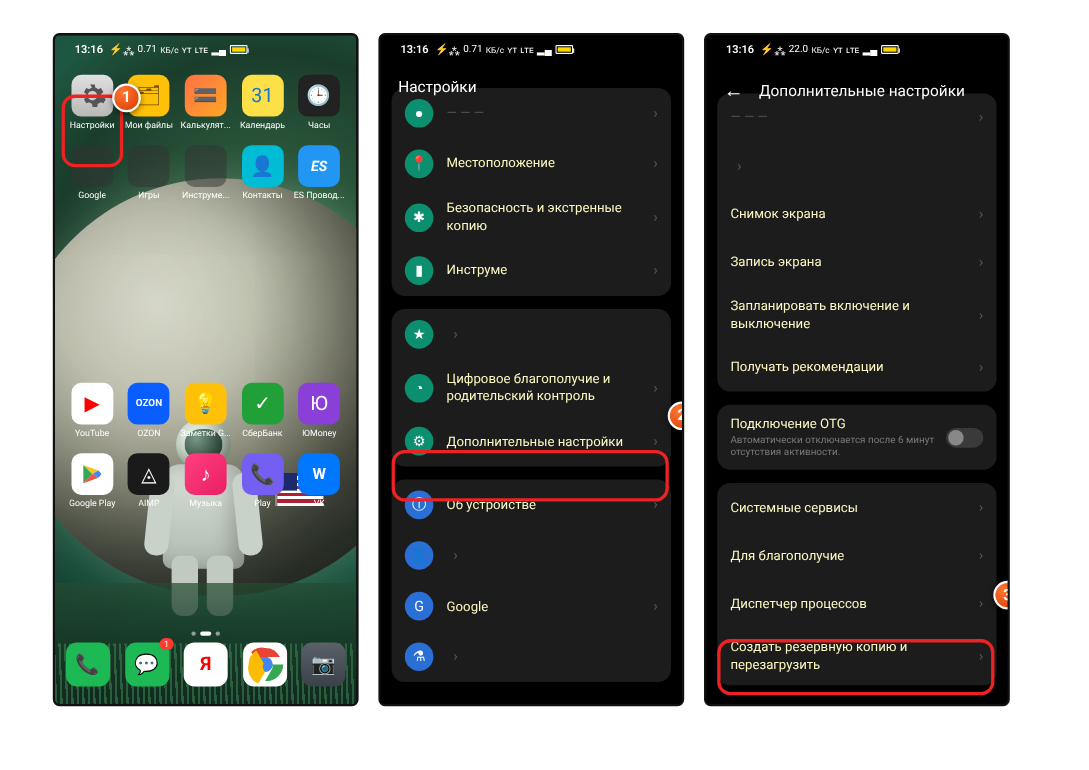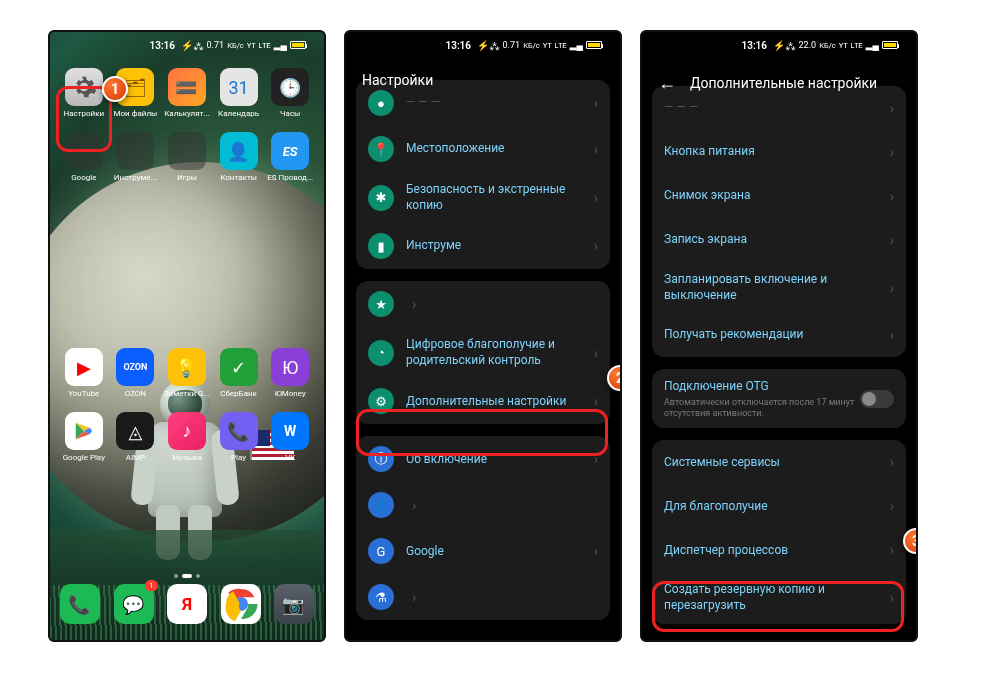--- a/index.html
+++ b/index.html
@@ -1,19 +1,19 @@
 <!DOCTYPE html>
 <html><head>
 <meta charset="utf-8">
 <style>
   * { box-sizing: border-box; margin: 0; padding: 0; }
   body { background: #fff; font-family: -apple-system, Roboto, Arial, sans-serif; width: 990px; height: 700px; position: relative; }
   .phones { display: flex; gap: 18px; padding: 30px 48px; }
   .phone { width: 278px; height: 612px; background: #000; border: 2px solid #111; border-radius: 6px; overflow: hidden; position: relative; color: #fff; font-size: 12px; }
-  .statusbar { display: flex; justify-content: flex-end; align-items: center; height: 26px; padding: 0 18px; font-size: 10px; color: #fff; position: relative; z-index: 10; }
+  .statusbar { display: flex; justify-content: flex-start; align-items: center; height: 26px; padding: 0 18px; font-size: 10px; color: #fff; position: relative; z-index: 10; }
   .sb-left { display: flex; gap: 6px; align-items: center; font-weight: 600; }
   .sb-right { display: flex; gap: 3px; align-items: center; font-size: 9px; }
   .lightning { color: #ff8c1a; font-size: 10px; }
   .battery { display: inline-block; width: 16px; height: 8px; border: 1px solid #fff; border-radius: 1px; position: relative; }
   .battery::after { content: ""; position: absolute; right: -2px; top: 2px; width: 1px; height: 4px; background: #fff; }
   .battery-fill { position: absolute; left: 1px; top: 1px; height: 4px; background: #ffd700; width: 12px; }
 
   
   .home-bg { position: absolute; inset: 0; background: radial-gradient(circle at 70% 35%, #4a8b5e 0%, #2d5a3d 20%, #1a3d2b 45%, #1e5842 60%, #0d3025 100%); }
   .planet { position: absolute; top: 130px; left: -40px; width: 380px; height: 380px; border-radius: 50%; background: radial-gradient(circle at 35% 30%, #e8e5d8 0%, #d4d0c0 25%, #a8a490 50%, #6b6858 80%); box-shadow: inset -60px -60px 120px rgba(0,0,0,0.7), 0 0 40px rgba(200,220,200,0.25); opacity: 0.9; }
@@ -39,21 +39,21 @@
   .dock { position: absolute; bottom: 12px; left: 10px; right: 10px; display: flex; justify-content: space-between; z-index: 6; }
   .dock .app-icon { width: 40px; height: 40px; border-radius: 10px; }
   .page-dots { position: absolute; bottom: 62px; left: 0; right: 0; display: flex; justify-content: center; gap: 4px; z-index: 6; }
   .dot { width: 4px; height: 4px; border-radius: 50%; background: rgba(255,255,255,0.5); }
   .dot.cur { width: 10px; background: #fff; border-radius: 2px; }
 
   .ic-settings { background: linear-gradient(#e0e0e0,#b8b8b8); }
   .ic-settings svg { width: 26px; height: 26px; }
   .ic-files { background: #ffc107; color: #7a5200; }
   .ic-calc { background: linear-gradient(135deg,#ff7043,#ffa726); }
-  .ic-calendar { background: #e5e5e5; color: #1976d2; }
+  .ic-calendar { background: #fde047; color: #1976d2; }
   .ic-clock { background: #222; }
   .ic-folder { background: rgba(50,50,50,0.5); display: grid; grid-template-columns: 1fr 1fr; grid-template-rows: 1fr 1fr; gap: 2px; padding: 5px; }
   .ic-folder > span { border-radius: 3px; }
   .ic-contacts { background: #00bcd4; }
   .ic-es { background: #2196f3; font-size: 13px; font-weight: bold; font-style: italic; }
   .ic-youtube { background: #fff; color: #f00; }
   .ic-ozon { background: #0a5dff; font-size: 9px; font-weight: bold; }
   .ic-notes { background: #ffc107; }
   .ic-sber { background: #21a038; }
   .ic-yoomoney { background: #8b3fd9; }
@@ -69,21 +69,21 @@
   .ic-yandex { background: #fff; color: #ff0000; font-weight: bold; font-size: 17px; border-radius: 50%; }
   .ic-chrome { background: #fff; border-radius: 50%; }
   .ic-camera { background: linear-gradient(#5a6168,#3a4148); border-radius: 50%; }
 
   
   .settings-header { padding: 14px 16px 10px 16px; font-size: 14px; display: flex; align-items: center; gap: 14px; }
   .back-arrow { font-size: 18px; }
   .list-section { background: #1c1c1c; margin: 0 10px 12px 10px; border-radius: 12px; overflow: hidden; }
   .list-item { display: flex; align-items: center; padding: 10px 12px; min-height: 44px; position: relative; }
   .li-icon { width: 26px; height: 26px; border-radius: 50%; display: flex; align-items: center; justify-content: center; margin-right: 12px; flex-shrink: 0; font-size: 13px; }
-  .li-text { flex: 1; font-size: 12px; line-height: 1.3; color: #7dd3fc; }
+  .li-text { flex: 1; font-size: 12px; line-height: 1.3; color: #fef9c3; }
   .li-sub { font-size: 9px; color: #7a7a7a; margin-top: 2px; line-height: 1.2; }
   .chev { color: #555; font-size: 14px; margin-left: 6px; }
   .cut-top { margin-top: -18px; }
   .cut-top .list-item:first-child .li-text { color: #555; }
 
   
   .toggle { width: 34px; height: 18px; background: #3a3a3a; border-radius: 10px; position: relative; }
   .toggle::after { content:""; position: absolute; width: 14px; height: 14px; background: #888; border-radius: 50%; top: 2px; left: 2px; }
 
   
@@ -165,30 +165,30 @@
           </div>
           <div class="app-label">Google</div>
         </div>
         <div class="app">
           <div class="app-icon ic-folder">
             <span style="background:#4285f4"></span>
             <span style="background:#ea4335"></span>
             <span style="background:#fbbc04"></span>
             <span style="background:#34a853"></span>
           </div>
-          <div class="app-label">Инструме...</div>
+          <div class="app-label">Игры</div>
         </div>
         <div class="app">
           <div class="app-icon ic-folder">
             <span style="background:#4285f4"></span>
             <span style="background:#ea4335"></span>
             <span style="background:#fbbc04"></span>
             <span style="background:#34a853"></span>
           </div>
-          <div class="app-label">Игры</div>
+          <div class="app-label">Инструме...</div>
         </div>
         <div class="app">
           <div class="app-icon ic-contacts">👤</div>
           <div class="app-label">Контакты</div>
         </div>
         <div class="app">
           <div class="app-icon ic-es">ES</div>
           <div class="app-label">ES Провод...</div>
         </div>
       </div>
@@ -336,21 +336,21 @@
         </div>
         <div class="list-item">
           <div class="li-icon" style="background: rgb(11, 143, 111);">⚙</div>
           <div class="li-text">Дополнительные настройки</div>
           <div class="chev">›</div>
         </div>
       </div>
     <div class="list-section" id="p2s3">
         <div class="list-item">
           <div class="li-icon" style="background: rgb(42, 111, 214);">ⓘ</div>
-          <div class="li-text">Об включение</div>
+          <div class="li-text">Об устройстве</div>
           <div class="chev">›</div>
         </div>
         <div class="list-item">
           <div class="li-icon" style="background: rgb(42, 111, 214);">👤</div>
           <div class="chev">›</div>
         </div>
         <div class="list-item">
           <div class="li-icon" style="background: rgb(42, 111, 214);">G</div>
           <div class="li-text">Google</div>
           <div class="chev">›</div>
@@ -387,21 +387,20 @@
       <span class="back-arrow">←</span>
       <span>Дополнительные настройки</span>
     </div>
 
     <div class="list-section cut-top" id="p3s1">
         <div class="list-item">
           <div class="li-text">— — —</div>
           <div class="chev">›</div>
         </div>
         <div class="list-item">
-          <div class="li-text">Кнопка питания</div>
           <div class="chev">›</div>
         </div>
         <div class="list-item">
           <div class="li-text">Снимок экрана</div>
           <div class="chev">›</div>
         </div>
         <div class="list-item">
           <div class="li-text">Запись экрана</div>
           <div class="chev">›</div>
         </div>
@@ -411,21 +410,21 @@
         </div>
         <div class="list-item">
           <div class="li-text">Получать рекомендации</div>
           <div class="chev">›</div>
         </div>
       </div>
     <div class="list-section">
       <div class="list-item">
         <div style="flex:1">
           <div class="li-text">Подключение OTG</div>
-          <div class="li-sub">Автоматически отключается после 17 минут отсутствия активности.</div>
+          <div class="li-sub">Автоматически отключается после 6 минут отсутствия активности.</div>
         </div>
         <div class="toggle"></div>
       </div>
     </div>
     <div class="list-section" id="p3s3">
         <div class="list-item">
           <div class="li-text">Системные сервисы</div>
           <div class="chev">›</div>
         </div>
         <div class="list-item">

